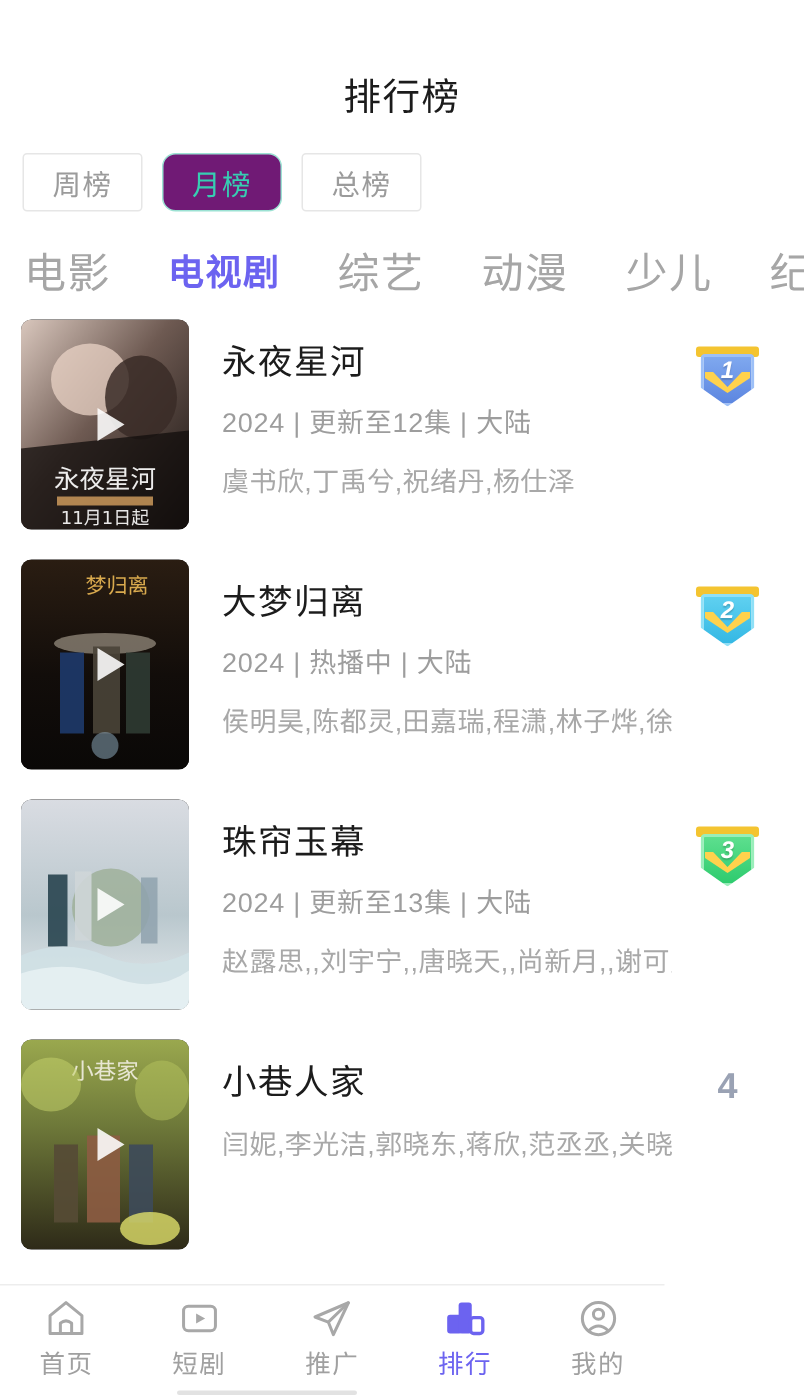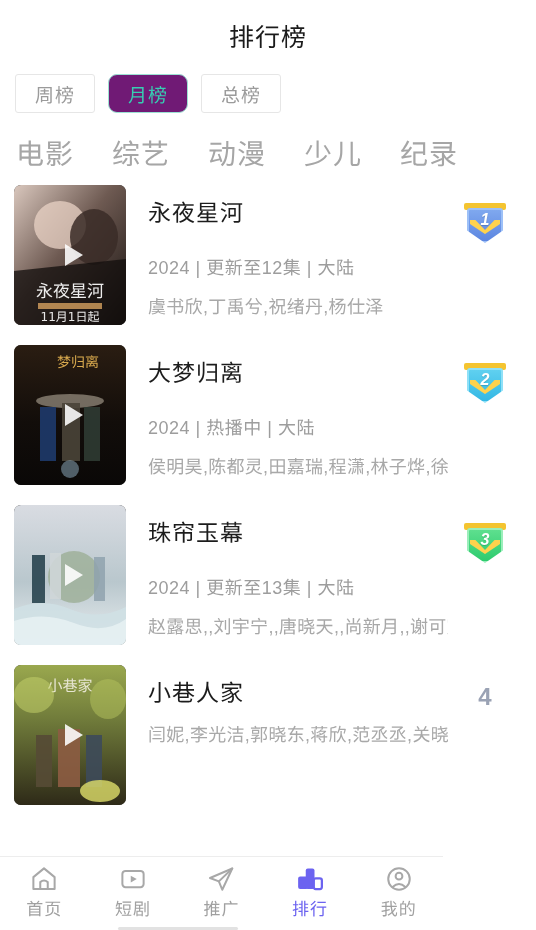--- a/index.html
+++ b/index.html
@@ -18,21 +18,21 @@
     position: relative;
   }
 
   
   .page-title {
     text-align: center;
     font-size: 25px;
     font-weight: 400;
     color: #1b1b1b;
     letter-spacing: 1px;
-    padding-top: 22px;
+    padding-top: 50px;
     line-height: 30px;
   }
 
   
   .pill-row {
     display: flex;
     gap: 13px;
     padding: 22px 0 0 15px;
   }
   .pill {
@@ -122,21 +122,21 @@
   }
   .title {
     font-size: 23px;
     color: #1c1c1c;
     letter-spacing: 1px;
     line-height: 28px;
     white-space: nowrap;
     overflow: hidden;
   }
   .meta {
-    margin-top: 30px;
+    margin-top: 16px;
     font-size: 18px;
     color: #9d9d9d;
     letter-spacing: 0.5px;
     line-height: 22px;
     white-space: nowrap;
     overflow: hidden;
   }
   .cast {
     margin-top: 17px;
     font-size: 18px;
@@ -267,20 +267,21 @@
   <div class="pill active">
     <span>月榜</span>
   </div>
   <div class="pill">
     <span>总榜</span>
   </div>
 </div>
 
 <div class="tab-row">
   <div class="tab">电影</div>
+  <div class="tab active">电视剧</div>
   <div class="tab">综艺</div>
   <div class="tab">动漫</div>
   <div class="tab">少儿</div>
   <div class="tab">纪录</div>
 </div>
 
 <div class="list">
 
   <div class="row">
     <div class="thumb">

